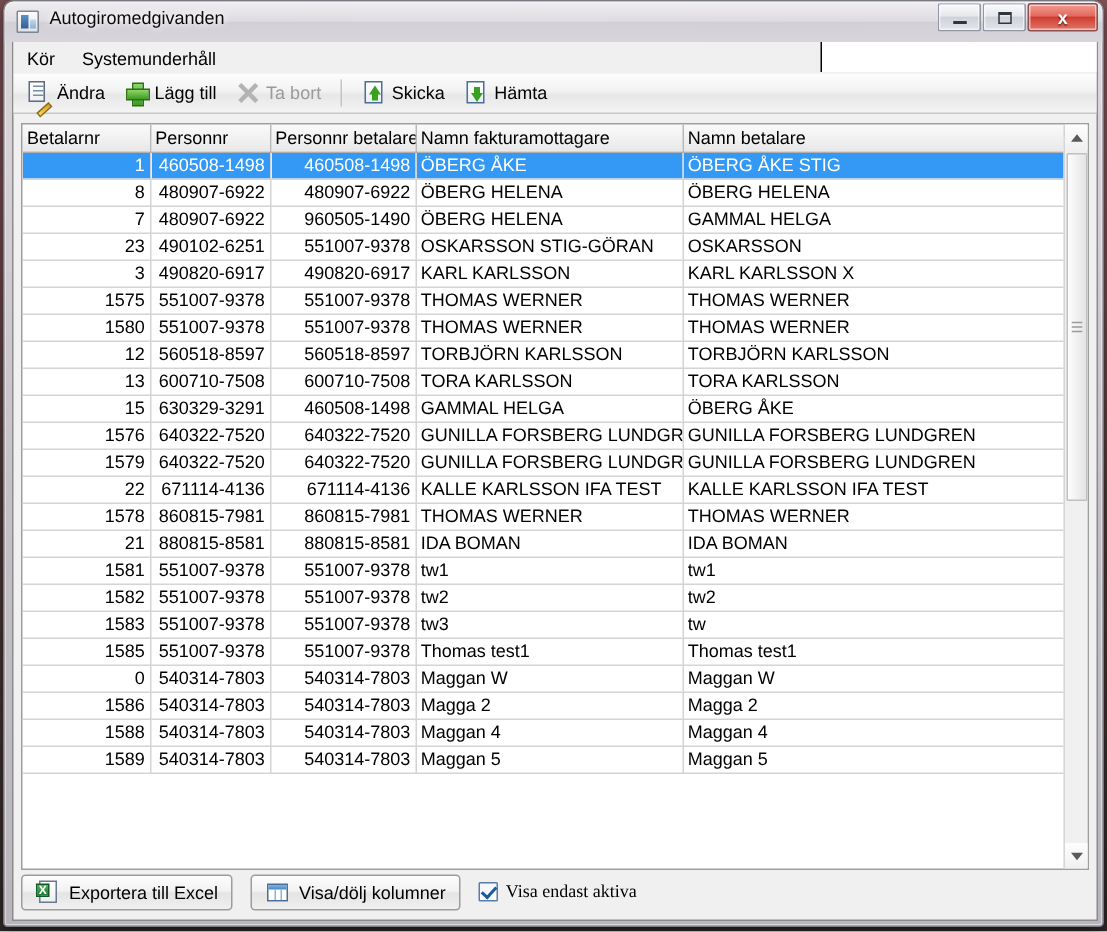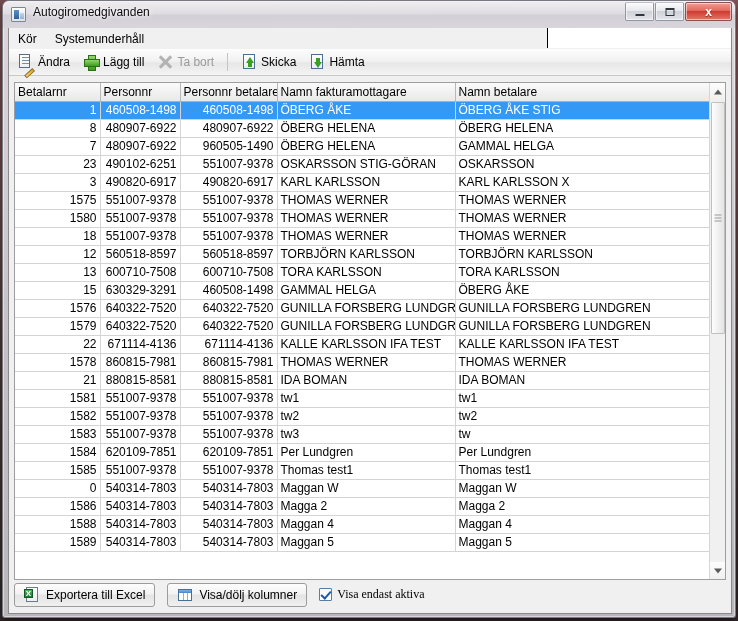--- a/index.html
+++ b/index.html
@@ -479,27 +479,20 @@
                   <td>THOMAS WERNER</td>
                 </tr>
                 <tr>
                   <td class="num">1580</td>
                   <td class="num">551007-9378</td>
                   <td class="num">551007-9378</td>
                   <td>THOMAS WERNER</td>
                   <td>THOMAS WERNER</td>
                 </tr>
                 <tr>
-                  <td class="num">18</td>
-                  <td class="num">551007-9378</td>
-                  <td class="num">551007-9378</td>
-                  <td>THOMAS WERNER</td>
-                  <td>THOMAS WERNER</td>
-                </tr>
-                <tr>
                   <td class="num">12</td>
                   <td class="num">560518-8597</td>
                   <td class="num">560518-8597</td>
                   <td>TORBJÖRN KARLSSON</td>
                   <td>TORBJÖRN KARLSSON</td>
                 </tr>
                 <tr>
                   <td class="num">13</td>
                   <td class="num">600710-7508</td>
                   <td class="num">600710-7508</td>
@@ -561,27 +554,20 @@
                   <td class="num">551007-9378</td>
                   <td>tw2</td>
                   <td>tw2</td>
                 </tr>
                 <tr>
                   <td class="num">1583</td>
                   <td class="num">551007-9378</td>
                   <td class="num">551007-9378</td>
                   <td>tw3</td>
                   <td>tw</td>
-                </tr>
-                <tr>
-                  <td class="num">1584</td>
-                  <td class="num">620109-7851</td>
-                  <td class="num">620109-7851</td>
-                  <td>Per Lundgren</td>
-                  <td>Per Lundgren</td>
                 </tr>
                 <tr>
                   <td class="num">1585</td>
                   <td class="num">551007-9378</td>
                   <td class="num">551007-9378</td>
                   <td>Thomas test1</td>
                   <td>Thomas test1</td>
                 </tr>
                 <tr>
                   <td class="num">0</td>

